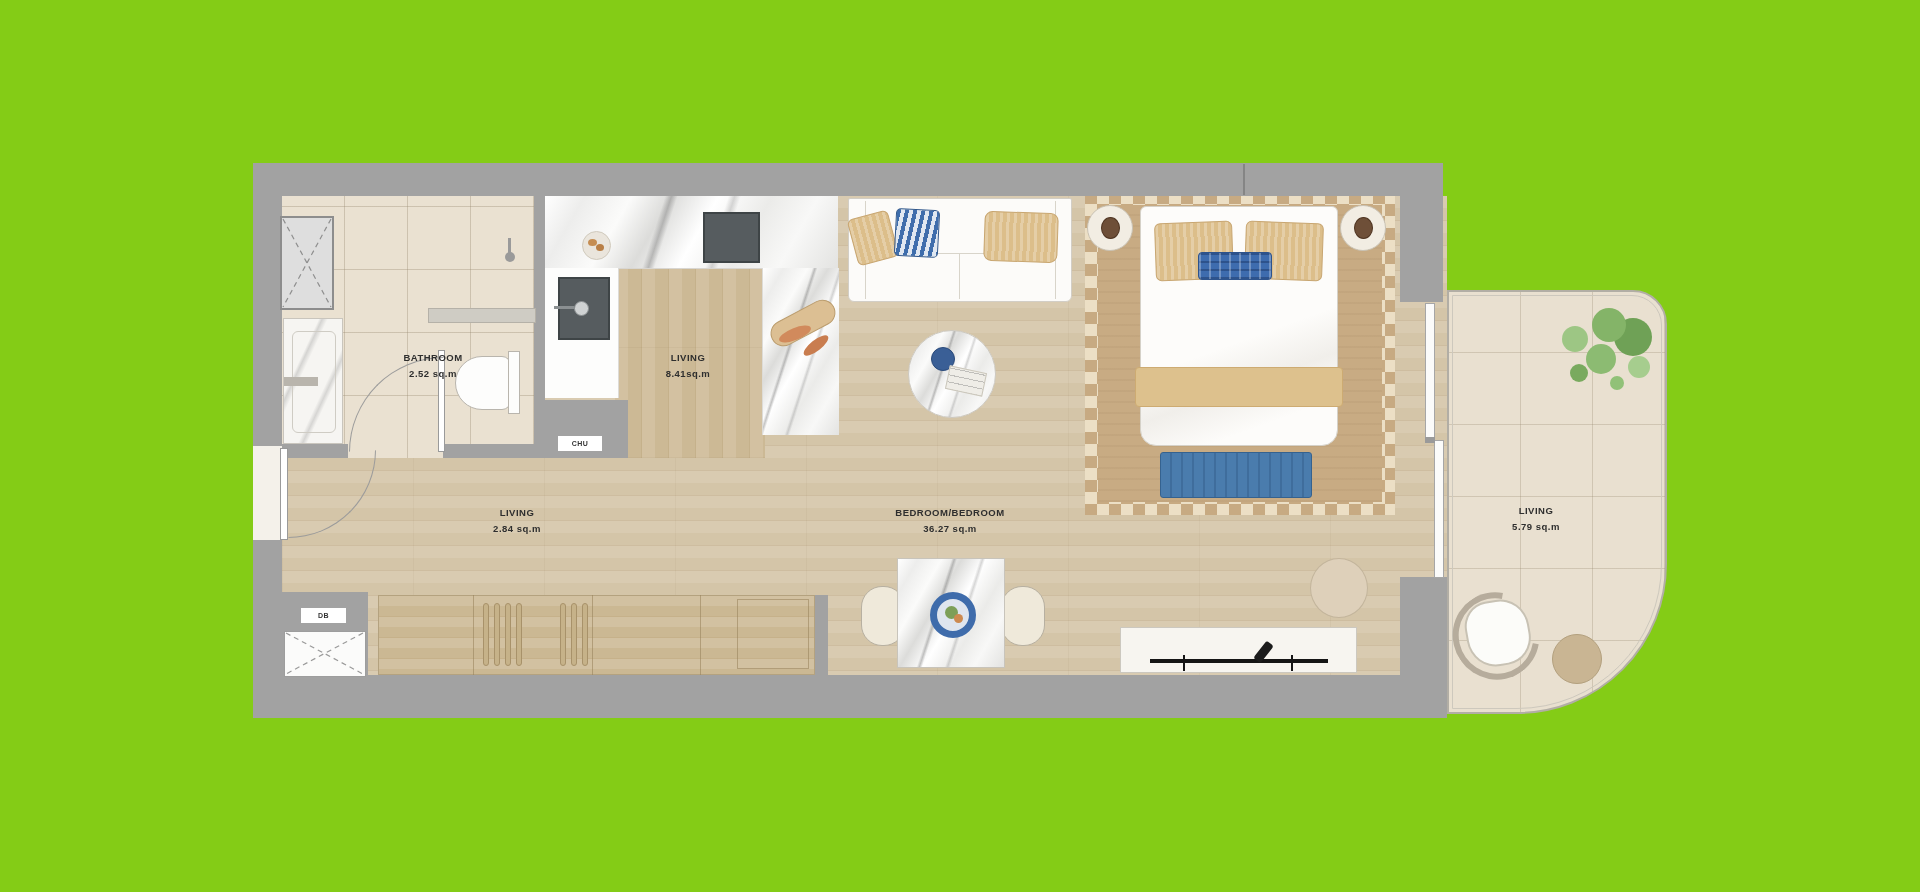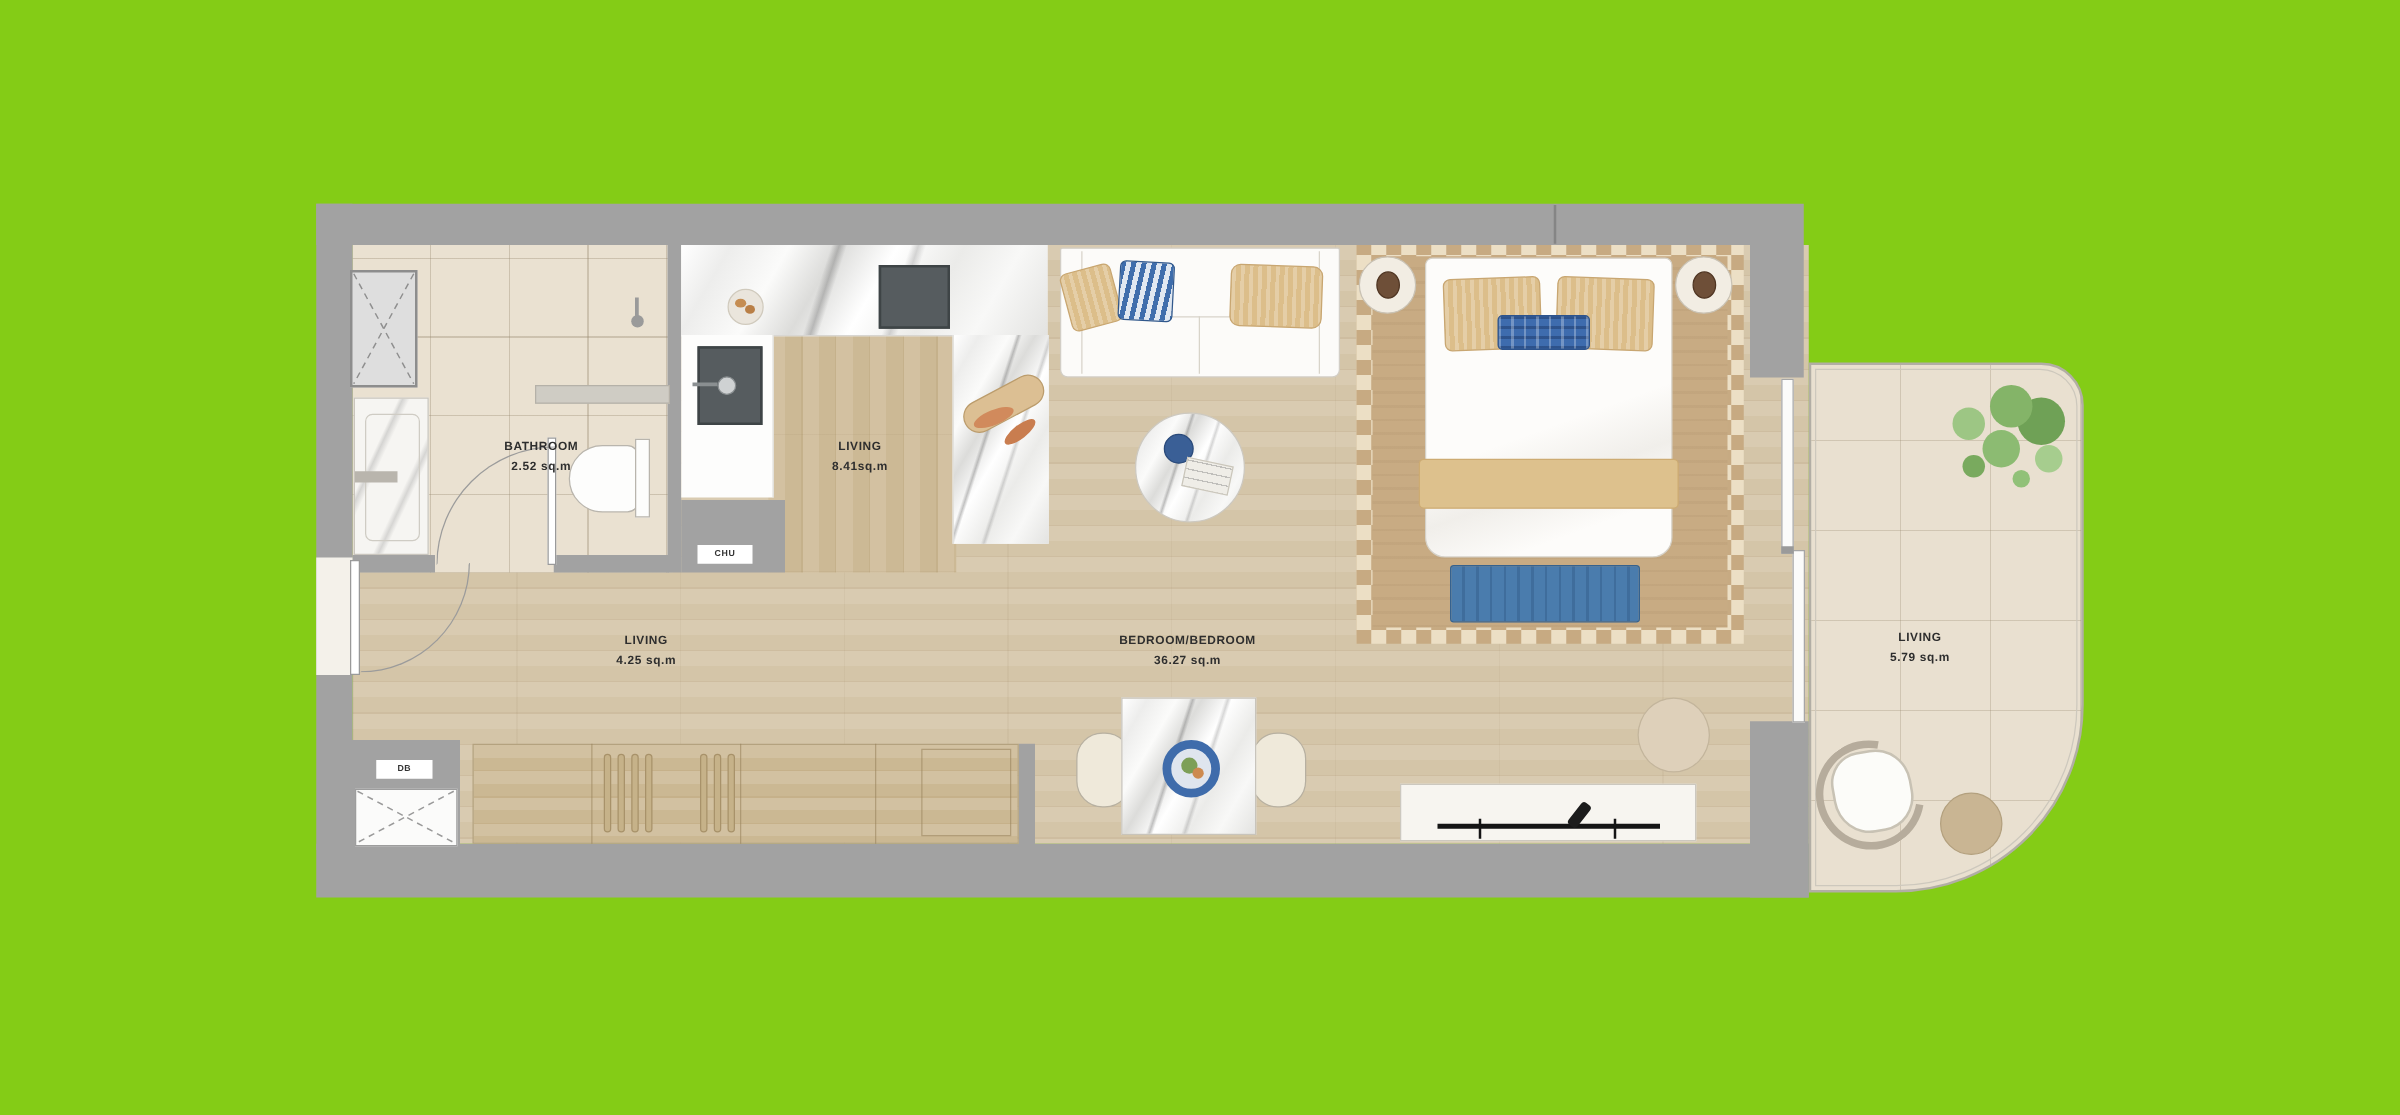--- a/index.html
+++ b/index.html
@@ -207,21 +207,21 @@
   <div class="lbl" style="left:367px;top:350px;width:132px;">
     <span>BATHROOM</span>
     <span>2.52 sq.m</span>
   </div>
   <div class="lbl" style="left:628px;top:350px;width:120px;">
     <span>LIVING</span>
     <span>8.41sq.m</span>
   </div>
   <div class="lbl" style="left:457px;top:505px;width:120px;">
     <span>LIVING</span>
-    <span>4.25 sq.m</span>
+    <span>2.84 sq.m</span>
   </div>
   <div class="lbl" style="left:870px;top:505px;width:160px;">
     <span>BEDROOM/BEDROOM</span>
     <span>36.27 sq.m</span>
   </div>
   <div class="lbl" style="left:1476px;top:503px;width:120px;">
     <span>LIVING</span>
     <span>5.79 sq.m</span>
   </div>
 

